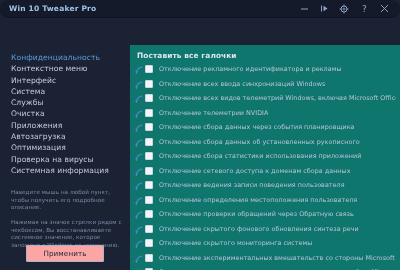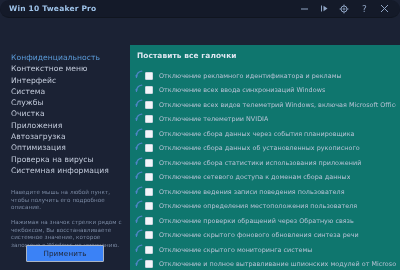--- a/index.html
+++ b/index.html
@@ -80,21 +80,21 @@
 
   .apply-wrap {
     position: absolute;
     left: 0; right: 0;
     bottom: 8px;
     display: flex;
     justify-content: center;
   }
   .apply-btn {
     width: 78px; height: 17px;
-    background: #3b82f6;
+    background: #fca5a5;
     border: 1px solid #aab4c4;
     border-radius: 1px;
     color: #1f2636;
     font-size: 7.2px;
     display: flex; align-items: center; justify-content: center;
     letter-spacing: .1px;
     text-align: right;
   }
 
   
@@ -108,21 +108,21 @@
   .main-header {
     font-size: 7.4px;
     font-weight: bold;
     color: #dfe6f1;
     padding: 0 0 5px 3px;
     letter-spacing: .1px;
   }
   .opt-list { display: flex; flex-direction: column; }
   .opt-row {
     display: flex;
-    align-items: flex-end;
+    align-items: flex-start;
     height: 14.5px;
     gap: 0;
   }
   .restore-icon {
     width: 11px; height: 11px;
     flex: 0 0 11px;
     display: flex; align-items: center; justify-content: center;
   }
   .restore-icon svg { display: block; }
   .opt-check {
@@ -345,19 +345,29 @@
             <span class="opt-label">Отключение скрытого мониторинга системы</span>
           </div>
           <div class="opt-row">
             <span class="restore-icon">
               <svg width="9" height="9" viewBox="0 0 9 9">
                 <path d="M6.8 1.2 C3.2 1.6 1.6 4.2 1.4 7.4" fill="none" stroke="#4f86c6" stroke-width="1.2" stroke-linecap="round"></path>
                 <path d="M1.4 7.8 L0.2 5.2 L3.0 5.6 Z" fill="#4f86c6"></path>
               </svg>
             </span>
             <span class="opt-check"></span>
+            <span class="opt-label">Отключение экспериментальных вмешательств со стороны Microsoft</span>
+          </div>
+          <div class="opt-row">
+            <span class="restore-icon">
+              <svg width="9" height="9" viewBox="0 0 9 9">
+                <path d="M6.8 1.2 C3.2 1.6 1.6 4.2 1.4 7.4" fill="none" stroke="#4f86c6" stroke-width="1.2" stroke-linecap="round"></path>
+                <path d="M1.4 7.8 L0.2 5.2 L3.0 5.6 Z" fill="#4f86c6"></path>
+              </svg>
+            </span>
+            <span class="opt-check"></span>
             <span class="opt-label">Отключение и полное вытравливание шпионских модулей от Microsoft</span>
           </div>
         </div>
     </div>
 
   </div>
 </div>
 
 </body></html>

